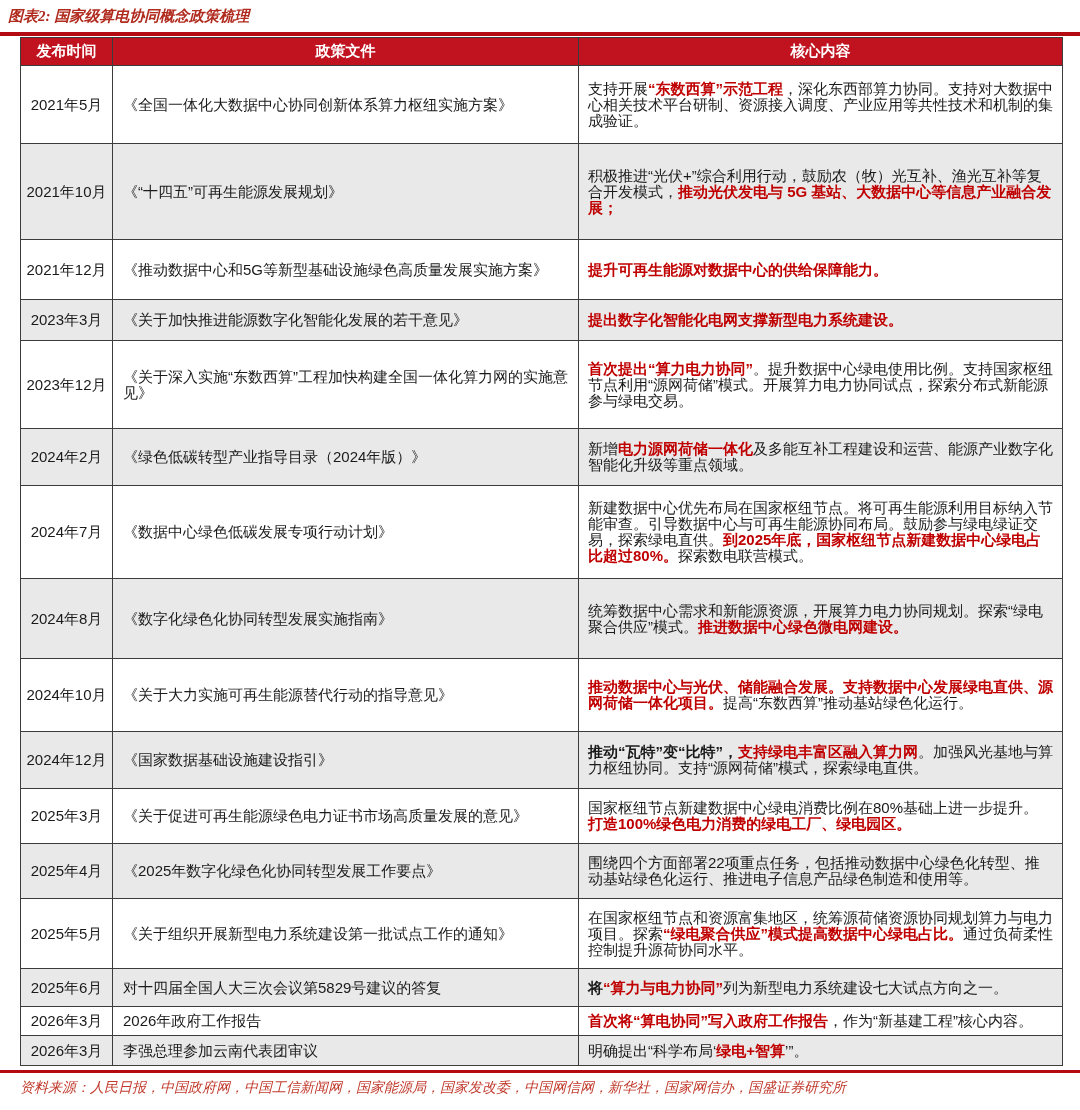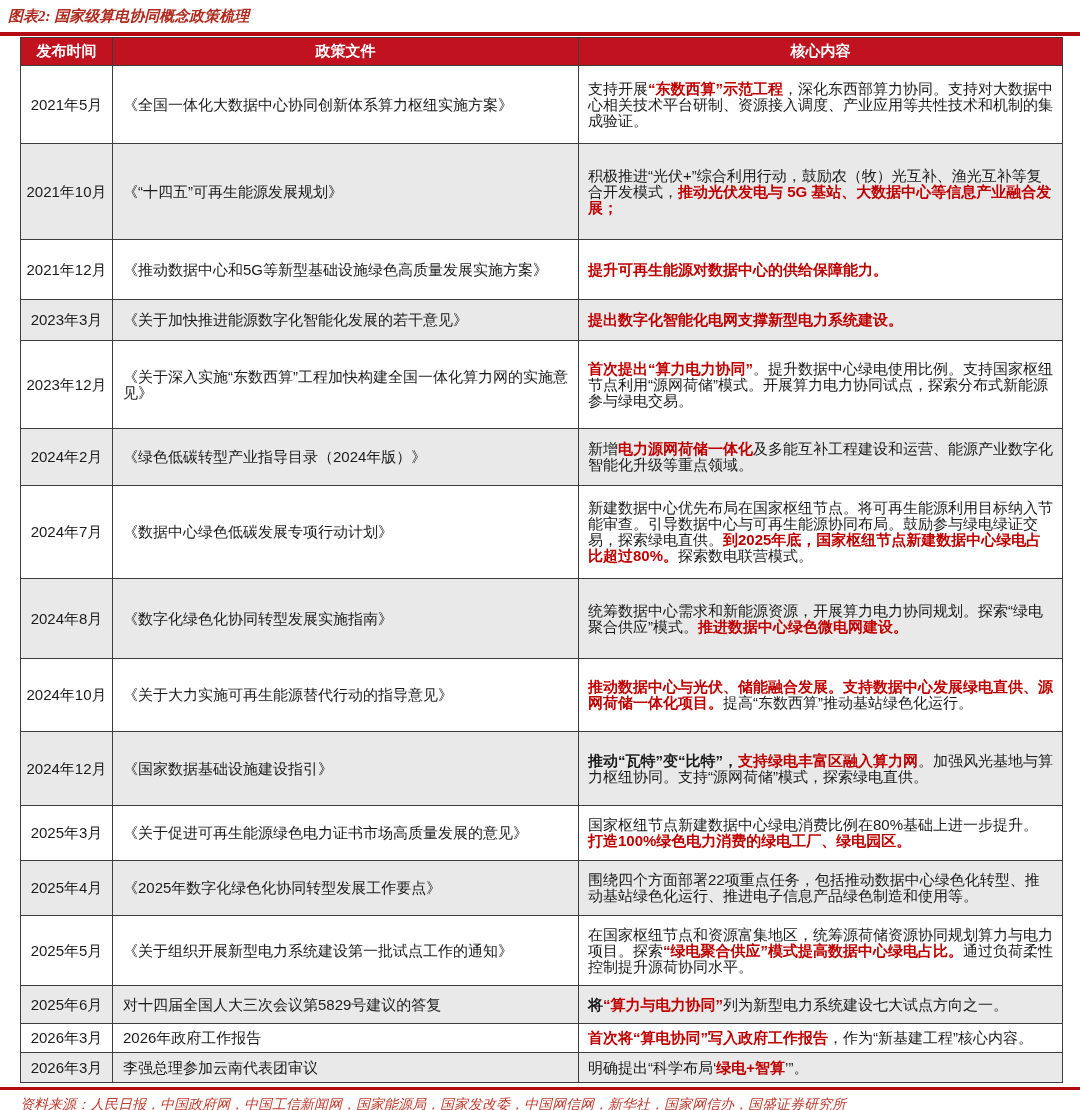--- a/index.html
+++ b/index.html
@@ -46,21 +46,21 @@
   .plain{font-weight:normal;}
   tbody tr:nth-child(1){height:78px;}
   tbody tr:nth-child(2){height:96px;}
   tbody tr:nth-child(3){height:60px;}
   tbody tr:nth-child(4){height:41px;}
   tbody tr:nth-child(5){height:88px;}
   tbody tr:nth-child(6){height:57px;}
   tbody tr:nth-child(7){height:93px;}
   tbody tr:nth-child(8){height:80px;}
   tbody tr:nth-child(9){height:73px;}
-  tbody tr:nth-child(10){height:74px;border-radius:25px;}
+  tbody tr:nth-child(10){height:57px;border-radius:25px;}
   tbody tr:nth-child(11){height:55px;}
   tbody tr:nth-child(12){height:55px;}
   tbody tr:nth-child(13){height:70px;}
   tbody tr:nth-child(14){height:38px;}
   tbody tr:nth-child(15){height:26px;}
   tbody tr:nth-child(16){height:30px;}
   .rule-bottom{height:3px;background:var(--rule_red);width:1080px;margin-top:4px;}
   .source-note{
     font-family:"Liberation Serif", serif;
     font-style:italic;color:#c0392b;

